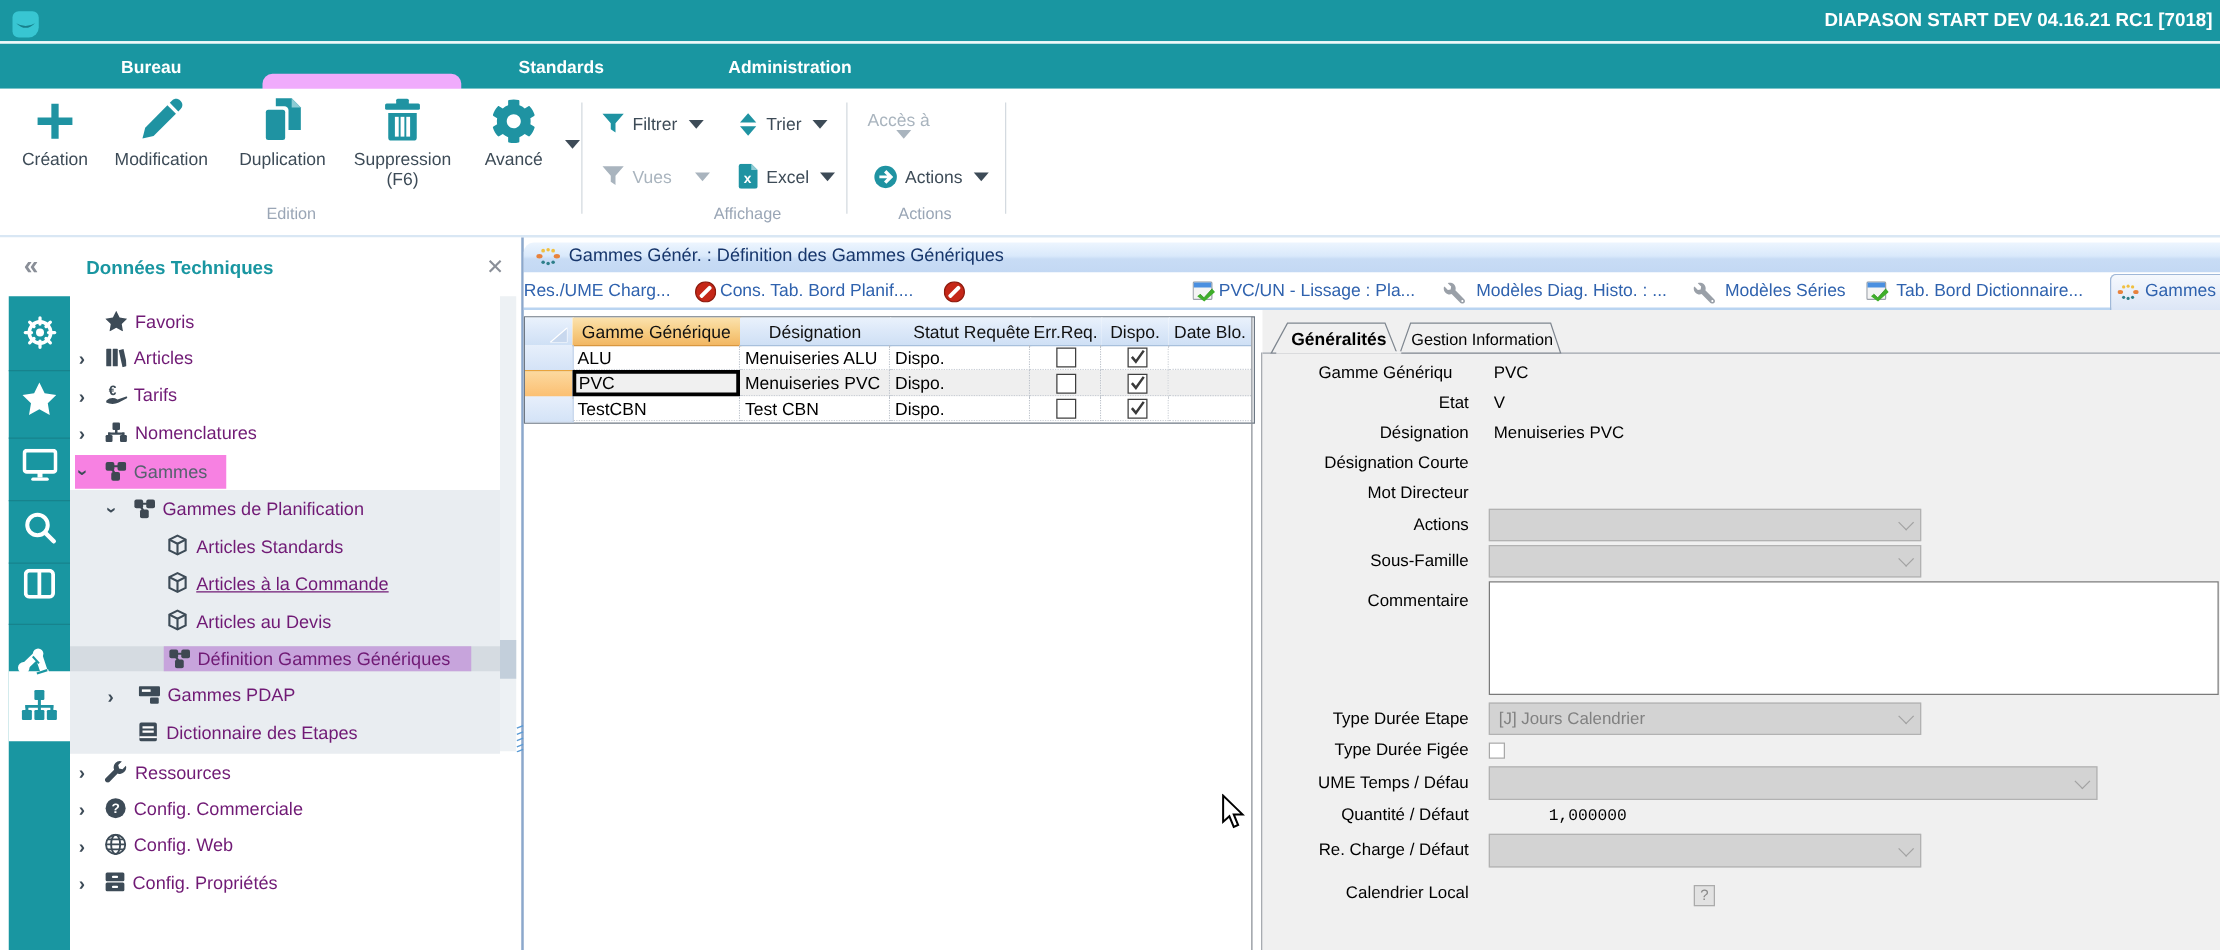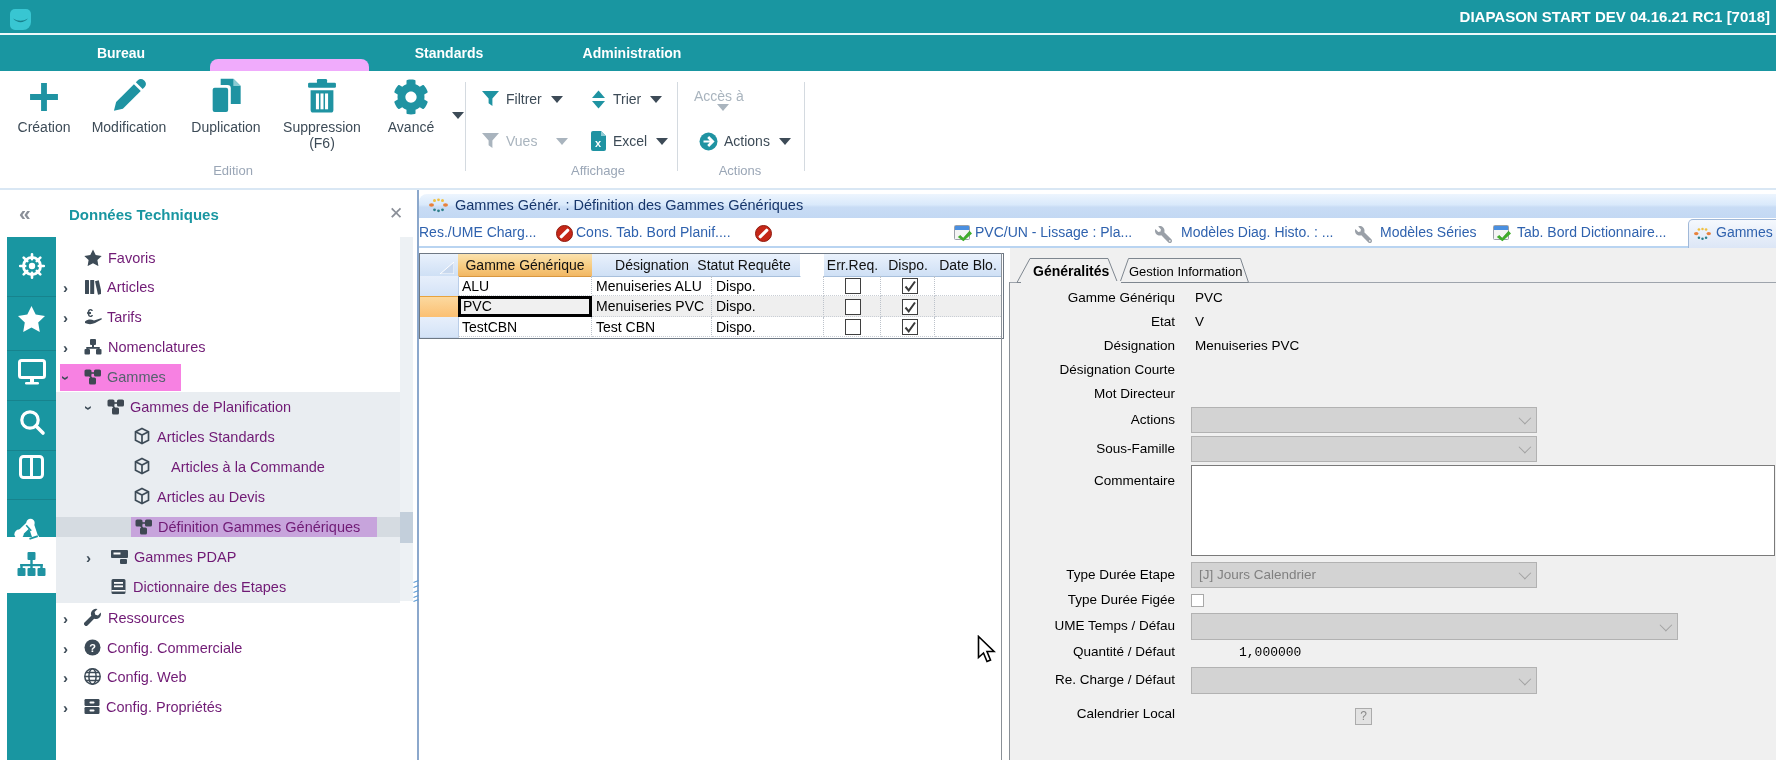--- a/index.html
+++ b/index.html
@@ -330,21 +330,21 @@
       <g fill="none" stroke="#3D4B57" stroke-width="1.7">
         <path d="M9 1.5l6.5 3.2v8.6L9 16.5l-6.5-3.2V4.7z"></path>
         <path d="M2.5 4.7L9 8l6.5-3.3M9 8v8.5"></path>
       </g>
     </svg><span style="margin-left:6px;">Articles Standards</span></div>
 <div class="trow" style="left:133px;top:457px;"><svg width="18" height="18" viewBox="0 0 18 18">
       <g fill="none" stroke="#3D4B57" stroke-width="1.7">
         <path d="M9 1.5l6.5 3.2v8.6L9 16.5l-6.5-3.2V4.7z"></path>
         <path d="M2.5 4.7L9 8l6.5-3.3M9 8v8.5"></path>
       </g>
-    </svg><span style="margin-left:20px;">Articles à la Commande</span></div>
+    </svg><span style="margin-left:6px;text-decoration:underline;">Articles à la Commande</span></div>
 <div class="trow" style="left:133px;top:487px;"><svg width="18" height="18" viewBox="0 0 18 18">
       <g fill="none" stroke="#3D4B57" stroke-width="1.7">
         <path d="M9 1.5l6.5 3.2v8.6L9 16.5l-6.5-3.2V4.7z"></path>
         <path d="M2.5 4.7L9 8l6.5-3.3M9 8v8.5"></path>
       </g>
     </svg><span style="margin-left:6px;">Articles au Devis</span></div>
 <div class="trow" style="left:135px;top:517px;"><svg width="17" height="18" viewBox="0 0 17 18">
       <g fill="#3E4852">
         <rect x="0.5" y="2.5" width="7" height="7" rx="1.6"></rect>
         <rect x="10" y="2.5" width="7" height="7" rx="1.6"></rect>
@@ -457,21 +457,21 @@
   </svg>
 <div class="dtab" style="left:1716px;">Gammes</div>
 
 <div class="abs" id="tbl"></div>
 <div class="th" style="left:420px;width:38px;"></div>
 <svg class="abs" style="left:440px;top:262px;" width="14" height="12">
     <path d="M14 0v12H0z" fill="#C8D8EE" stroke="#fff" stroke-width="1"></path>
   </svg>
 <div class="th" style="left:458px;width:134px;background:linear-gradient(#FBE2AE 0%,#F7CE85 50%,#F2B763 100%);border-right:1px solid #E2A24C;border-bottom:1px solid #D89740;">Gamme Générique</div>
 <div class="th" style="left:592px;width:120px;">Désignation</div>
-<div class="th" style="left:688px;width:112px;">Statut Requête</div>
+<div class="th" style="left:712px;width:112px;text-align:right;">Statut Requête</div>
 <div class="th" style="left:824px;width:57px;">Err.Req.</div>
 <div class="th" style="left:881px;width:54px;">Dispo.</div>
 <div class="th" style="left:935px;width:66px;border-right:none;">Date Blo.</div>
 
 <div class="rh" style="top:276px;height:20px;"></div>
 <div class="rh" style="top:296px;height:21px;background:linear-gradient(#FCD99F 0%,#FBBE70 100%);border-bottom:1px solid #E8A33D;border-top:1px solid #E8A33D;"></div>
 <div class="rh" style="top:317px;height:20px;"></div>
 
 <div class="td" style="left:458px;top:276px;width:134px;height:20px;">ALU</div>
 <div class="td" style="left:592px;top:276px;width:120px;height:20px;">Menuiseries ALU</div>
@@ -512,21 +512,21 @@
 <div class="abs" id="rpanel"></div>
 <div class="abs" id="rpanelline"></div>
 <svg class="abs" style="left:1010px;top:256px;" width="250" height="27" viewBox="0 0 250 27">
     <path d="M110 26.5l8.5-24h112l8 24z" fill="#F0F0F0" stroke="#7E868F" stroke-width="1"></path>
     <path d="M7 26.5l13-24h78l9.5 24z" fill="#F0F0F0" stroke="#7E868F" stroke-width="1"></path>
   </svg>
 <div class="abs" style="left:1021px;top:281px;width:100px;height:2px;background:#F0F0F0;"></div>
 <div class="abs" style="left:1033px;top:263px;font-size:14px;font-weight:bold;color:#000;">Généralités</div>
 <div class="abs" style="left:1129px;top:264px;font-size:13px;color:#000;">Gestion Information</div>
 
-<div class="flabel" style="right:601px;top:290px;">Gamme Génériqu</div>
+<div class="flabel" style="right:614px;top:290px;">Gamme Génériqu</div>
 <div class="fvalue" style="left:1195px;top:290px;">PVC</div>
 <div class="flabel" style="right:601px;top:314px;">Etat</div>
 <div class="fvalue" style="left:1195px;top:314px;">V</div>
 <div class="flabel" style="right:601px;top:338px;">Désignation</div>
 <div class="fvalue" style="left:1195px;top:338px;">Menuiseries PVC</div>
 <div class="flabel" style="right:601px;top:362px;">Désignation Courte</div>
 <div class="flabel" style="right:601px;top:386px;">Mot Directeur</div>
 <div class="flabel" style="right:601px;top:412px;">Actions</div>
 <div class="ddl" style="left:1191px;top:407px;width:346px;height:26px;"></div>
 <div class="flabel" style="right:601px;top:441px;">Sous-Famille</div>

